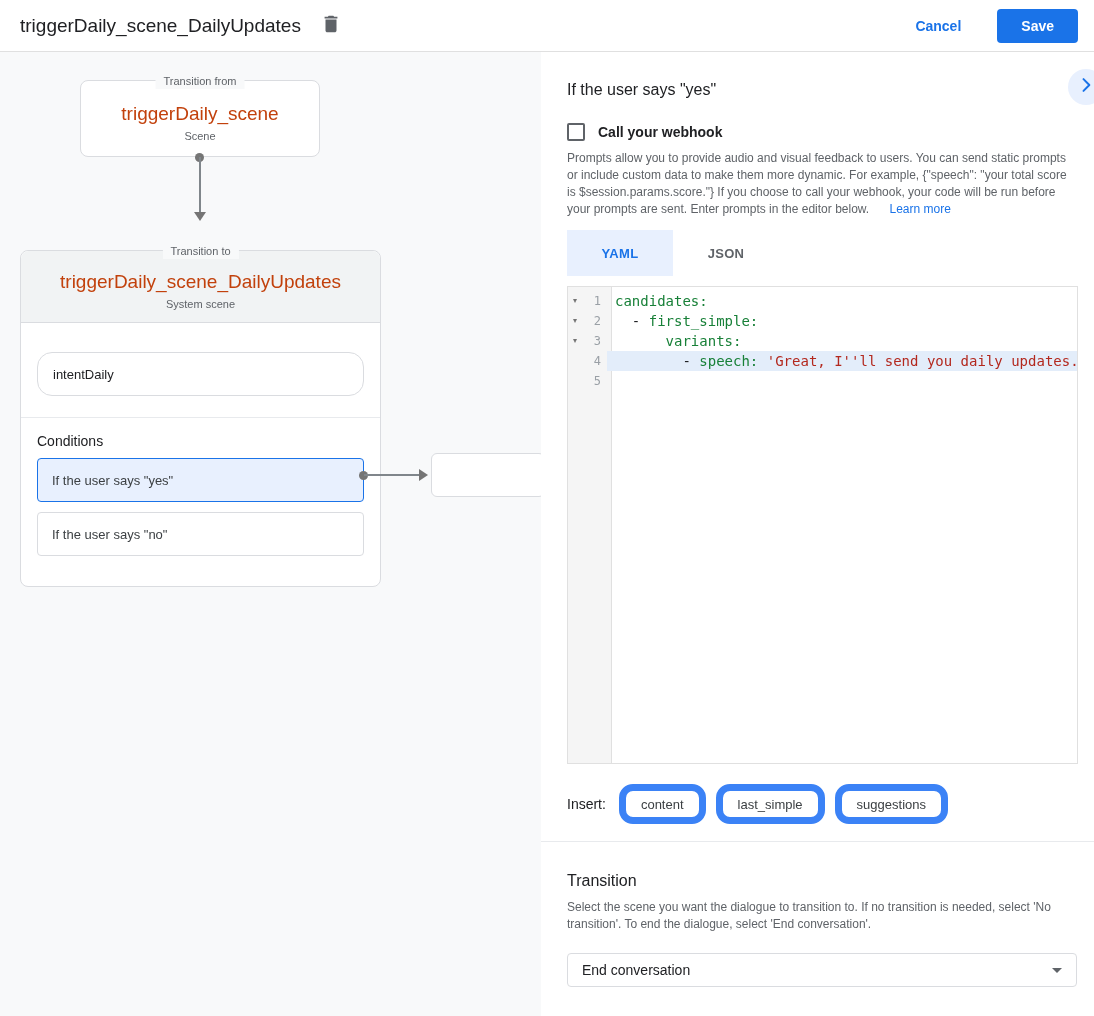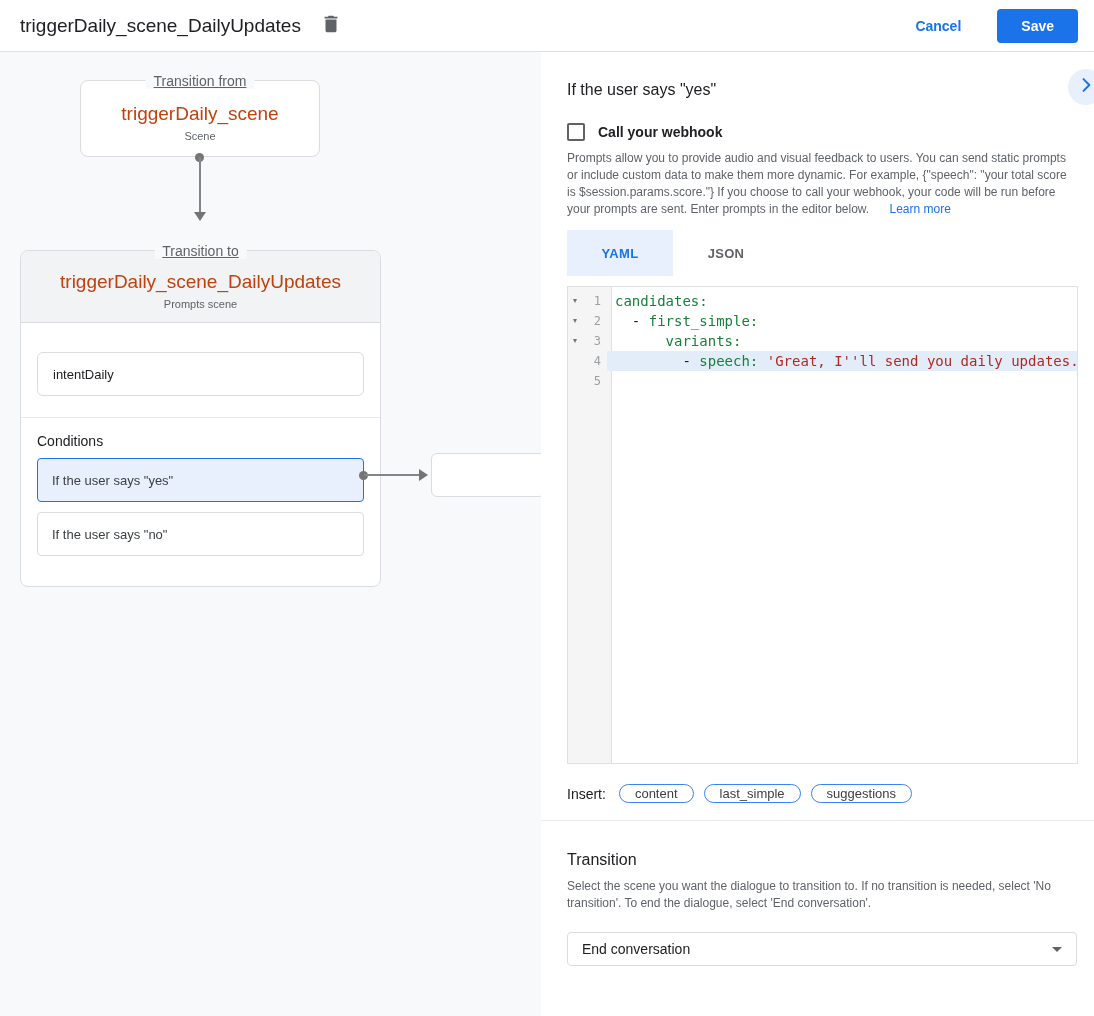--- a/index.html
+++ b/index.html
@@ -14,31 +14,31 @@
   .trash-btn { margin-left:18px; width:24px; height:24px; display:flex; align-items:center; justify-content:center; cursor:pointer; }
   .topbar-actions { margin-left:auto; display:flex; align-items:center; margin-right:16px; }
   .cancel-btn { color:#1a73e8; font-size:14px; font-weight:bold; padding:8px 16px; cursor:pointer; }
   .save-btn { background:#1a73e8; color:#fff; font-size:14px; font-weight:bold; border:none;
     border-radius:4px; height:34px; padding:0 24px; margin-left:20px; cursor:pointer; }
 
   
   .canvas { position:absolute; left:0; top:52px; width:1094px; bottom:0; background:#f8f9fa; z-index:1; }
   .node { position:absolute; background:#fff; border:1px solid #dadce0; border-radius:8px; }
   .node-legend { position:absolute; top:-8px; left:50%; transform:translateX(-50%); background:#f8f9fa;
-    padding:0 8px; font-size:14px; color:#5f6368; white-space:nowrap; line-height:16px;text-decoration:underline; }
+    padding:0 8px; font-size:11px; color:#5f6368; white-space:nowrap; line-height:16px; }
   .node-a { left:80px; top:28px; width:240px; height:77px; text-align:center; padding-top:22px; }
   .node-title { font-size:19px; color:#c2410c; }
   .node-sub { font-size:11px; color:#5f6368; margin-top:5px; }
 
   .card-b { left:20px; top:198px; width:361px; height:337px; border-radius:8px; }
   .card-header { background:#f1f3f4; border-bottom:1px solid #dadce0; border-radius:8px 8px 0 0;
     height:72px; text-align:center; padding-top:20px; }
   .card-body { padding:19px 16px 0; }
   .section-label { font-size:14px; color:#202124; }
-  .intent-box { margin-top:10px; height:44px; border:1px solid #dadce0; border-radius:6px;
+  .intent-box { margin-top:10px; height:44px; border:1px solid #dadce0; border-radius:15px;
     display:flex; align-items:center; padding-left:15px; font-size:13px; background:#fff; cursor:pointer; }
   .card-divider { border-top:1px solid #e8eaed; margin:21px -16px 0; }
   .conditions-label { margin-top:15px; }
   .conditions-list { margin-top:9px; }
   .condition { height:44px; border:1px solid #dadce0; border-radius:4px; background:#fff;
     display:flex; align-items:center; padding-left:14px; font-size:13px; color:#3c4043;
     margin-bottom:10px; cursor:pointer; }
   .condition.selected { background:#e8f0fe; border:1.5px solid #1a73e8; }
 
   .v-line { position:absolute; left:199px; top:105px; width:2px; height:56px; background:#80868b; }
@@ -85,21 +85,21 @@
     font-family:"DejaVu Sans Mono", monospace; flex:none; }
   .code-text { flex:1; padding-left:8px; font-family:"DejaVu Sans Mono", monospace; font-size:14px;
     white-space:pre; overflow:hidden; }
   .code-row.hl .code-text { background:#e3edfa; }
   .seg-key { color:#188038; }
   .seg-string { color:#b3281e; }
   .seg-plain { color:#202124; }
 
   .insert-row { margin-top:20px; display:flex; align-items:center; }
   .insert-label { font-size:14px; color:#202124; }
-  .chip { border:1px solid #3b82f6; border-radius:14px; height:19px; display:flex; align-items:center;
+  .chip { border:7px solid #3b82f6; border-radius:14px; height:40px; display:flex; align-items:center;
     padding:0 15px; font-size:13px; color:#3c4043; margin-left:10px; cursor:pointer; background:#fff; }
   .chip:first-of-type { margin-left:13px; }
 
   .panel-divider { border-top:1px solid #e8eaed; margin:17px -16px 0 -26px; }
   .transition-title { font-size:16px; font-weight:normal; margin-top:29px; line-height:20px; }
   .transition-desc { margin-top:8px; }
   .select-box { margin-top:20px; width:510px; height:34px; border:1px solid #dadce0; border-radius:4px;
     display:flex; align-items:center; padding:0 14px; font-size:14px; color:#202124; cursor:pointer; background:#fff; }
   .select-caret { margin-left:auto; width:0; height:0;
     border-left:5px solid transparent; border-right:5px solid transparent; border-top:5px solid #5f6368; }
@@ -131,21 +131,21 @@
   </div>
 
   <div class="v-dot"></div>
   <div class="v-line"></div>
   <div class="v-arrowhead"></div>
 
   <div class="node card-b">
     <div class="node-legend">Transition to</div>
     <div class="card-header">
       <div class="node-title">triggerDaily_scene_DailyUpdates</div>
-      <div class="node-sub">Prompts scene</div>
+      <div class="node-sub">System scene</div>
     </div>
     <div class="card-body">
       <div class="intent-box">intentDaily</div>
       <div class="card-divider"></div>
       <div class="section-label conditions-label">Conditions</div>
       <div class="conditions-list">
           <div class="condition selected">If the user says "yes"</div>
           <div class="condition">If the user says "no"</div>
         </div>
     </div>

